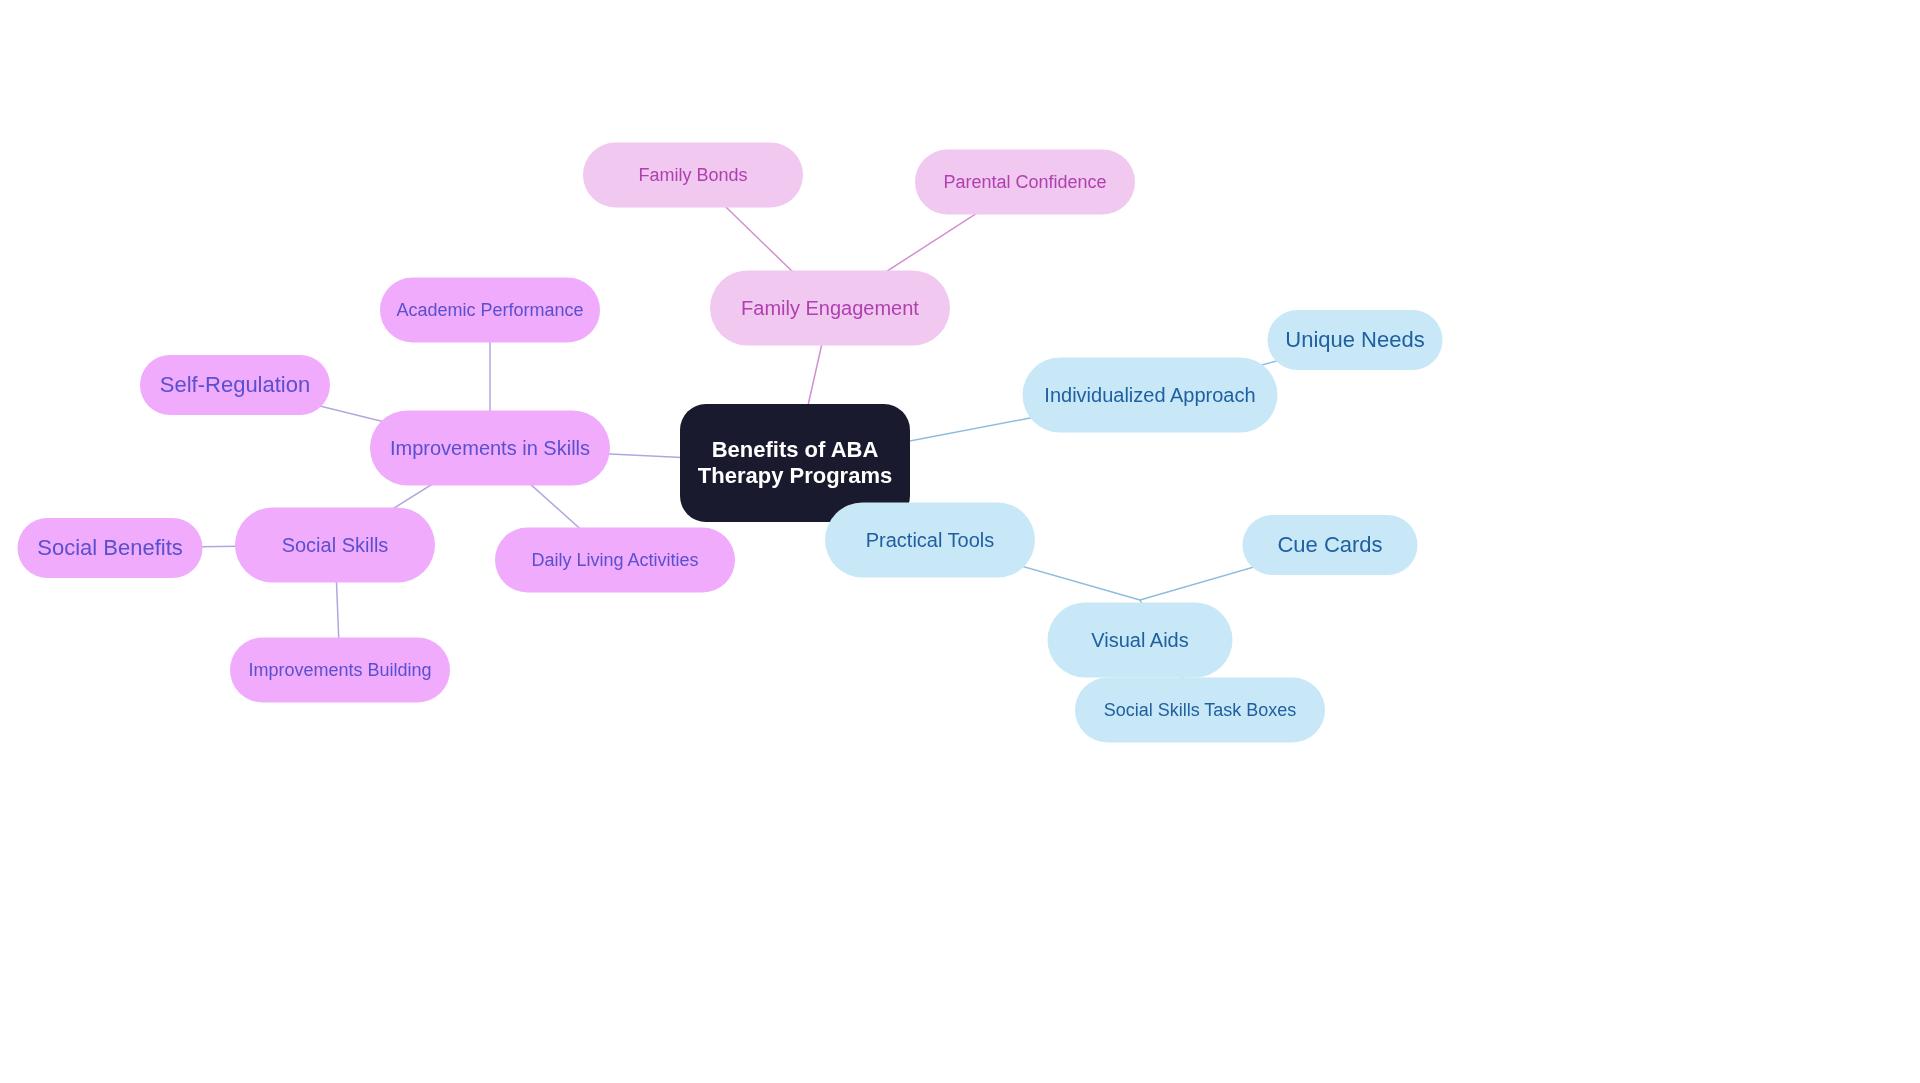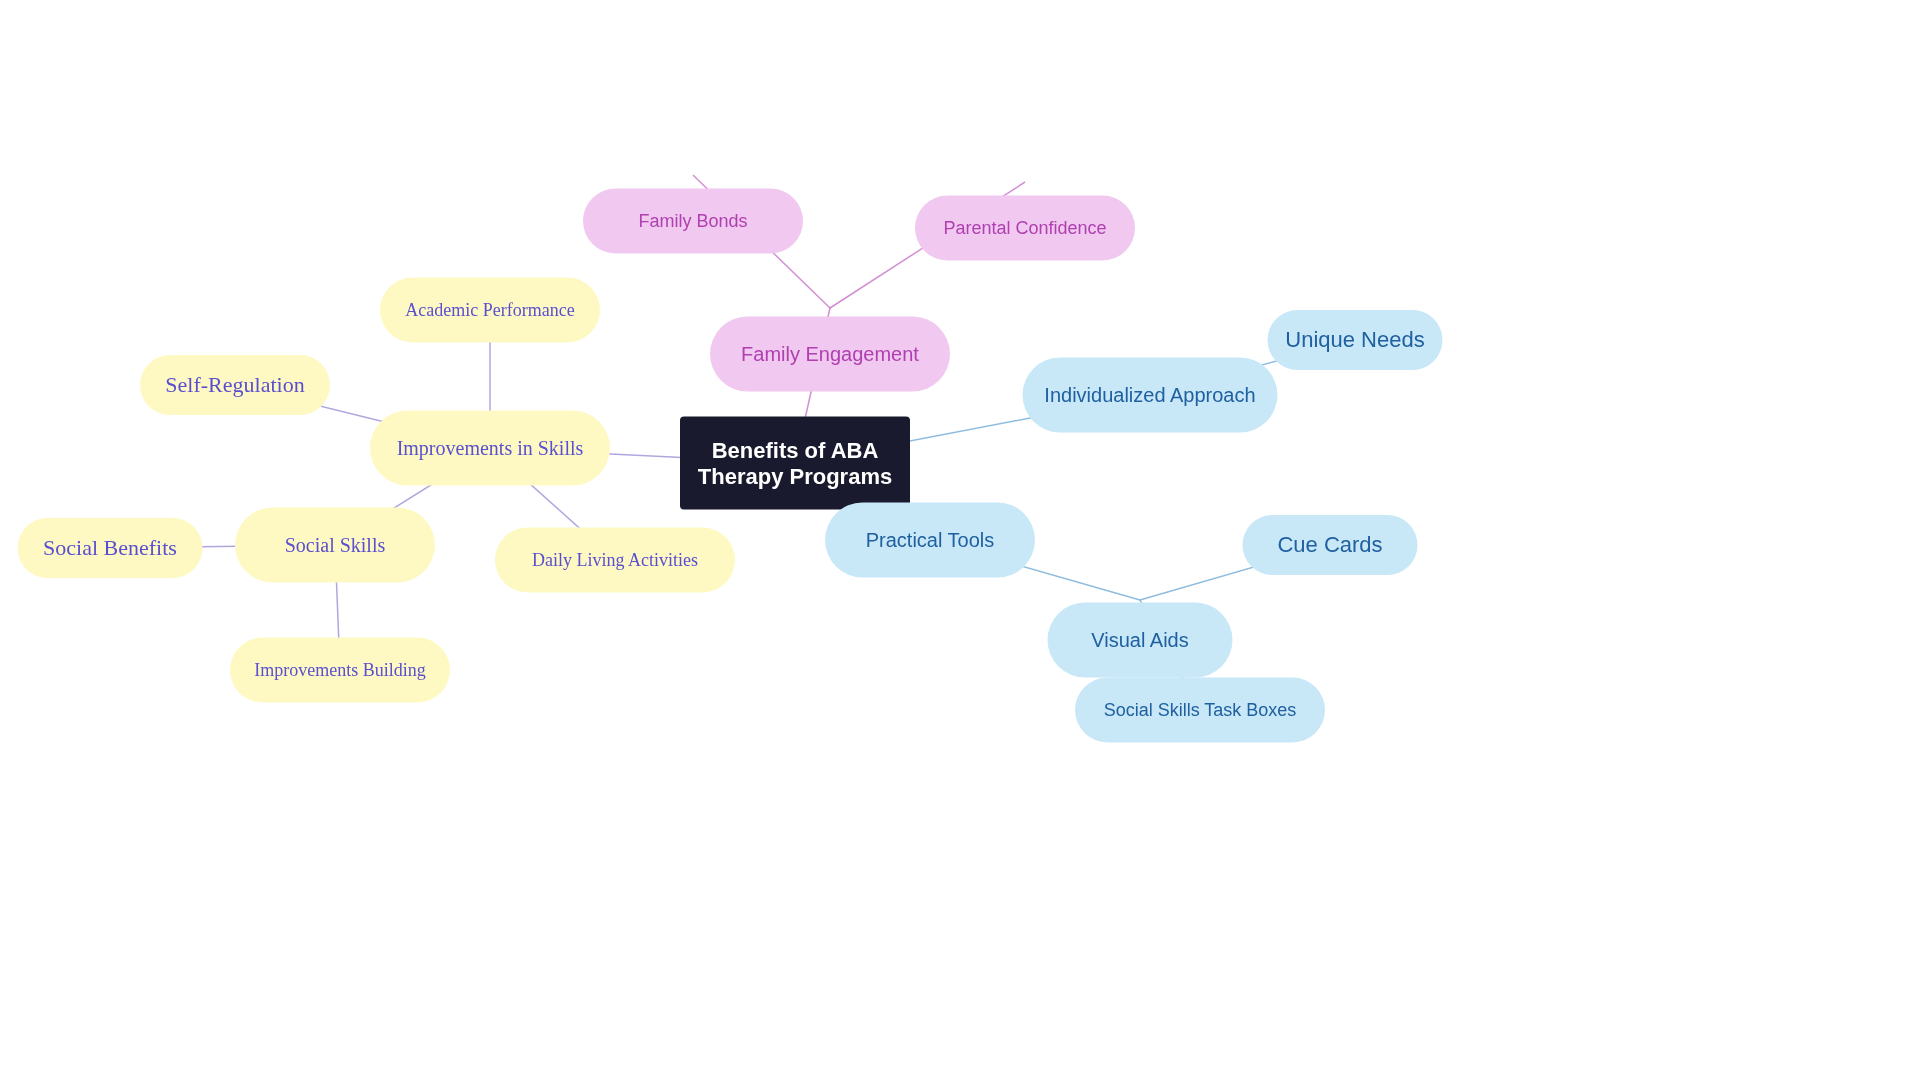--- a/index.html
+++ b/index.html
@@ -29,36 +29,34 @@
       cursor: default;
       transform: translate(-50%, -50%);
     }
     
     .node-center {
       background: #1a1a2e;
       color: #ffffff;
       font-size: 22px;
       font-weight: 600;
       width: 230px;
-      height: 93px;
-      border-radius: 4px;
+      height: 118px;
+      border-radius: 26px;
     }
     
     .node-purple {
-      background: #fef9c3;
+      background: #f0abfc;
       color: #5a4fcf;
       border: none;
-      font-family: Liberation Serif, serif;
     }
     
     .node-pink {
       background: #f0c8f0;
       color: #b040b0;
       border: none;
-      margin-top: 46px;
     }
     
     .node-blue {
       background: #c8e8f8;
       color: #2060a0;
       border: none;
     }
     
     .node-lg {
       width: 240px;

